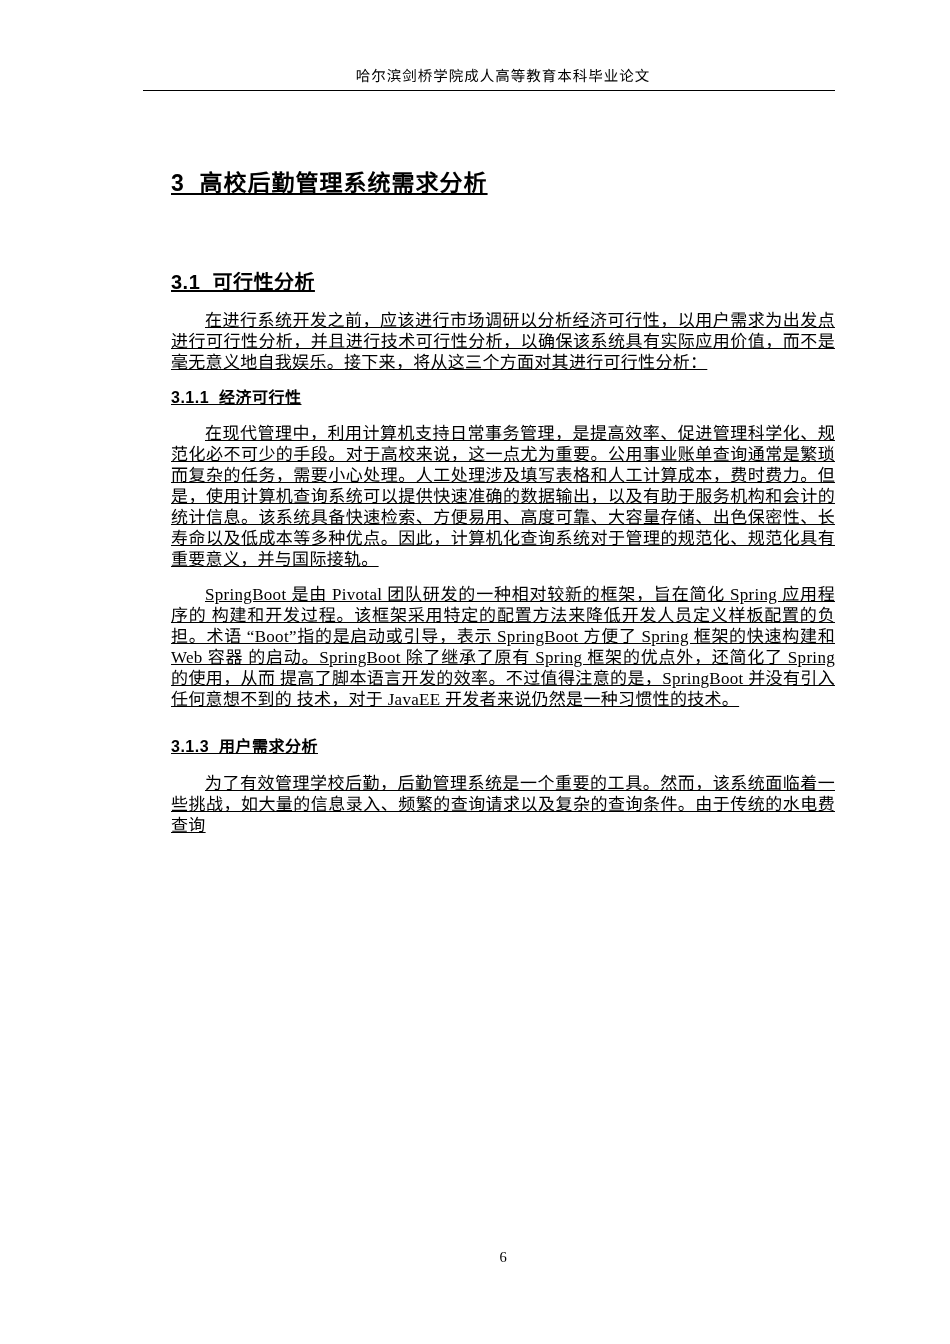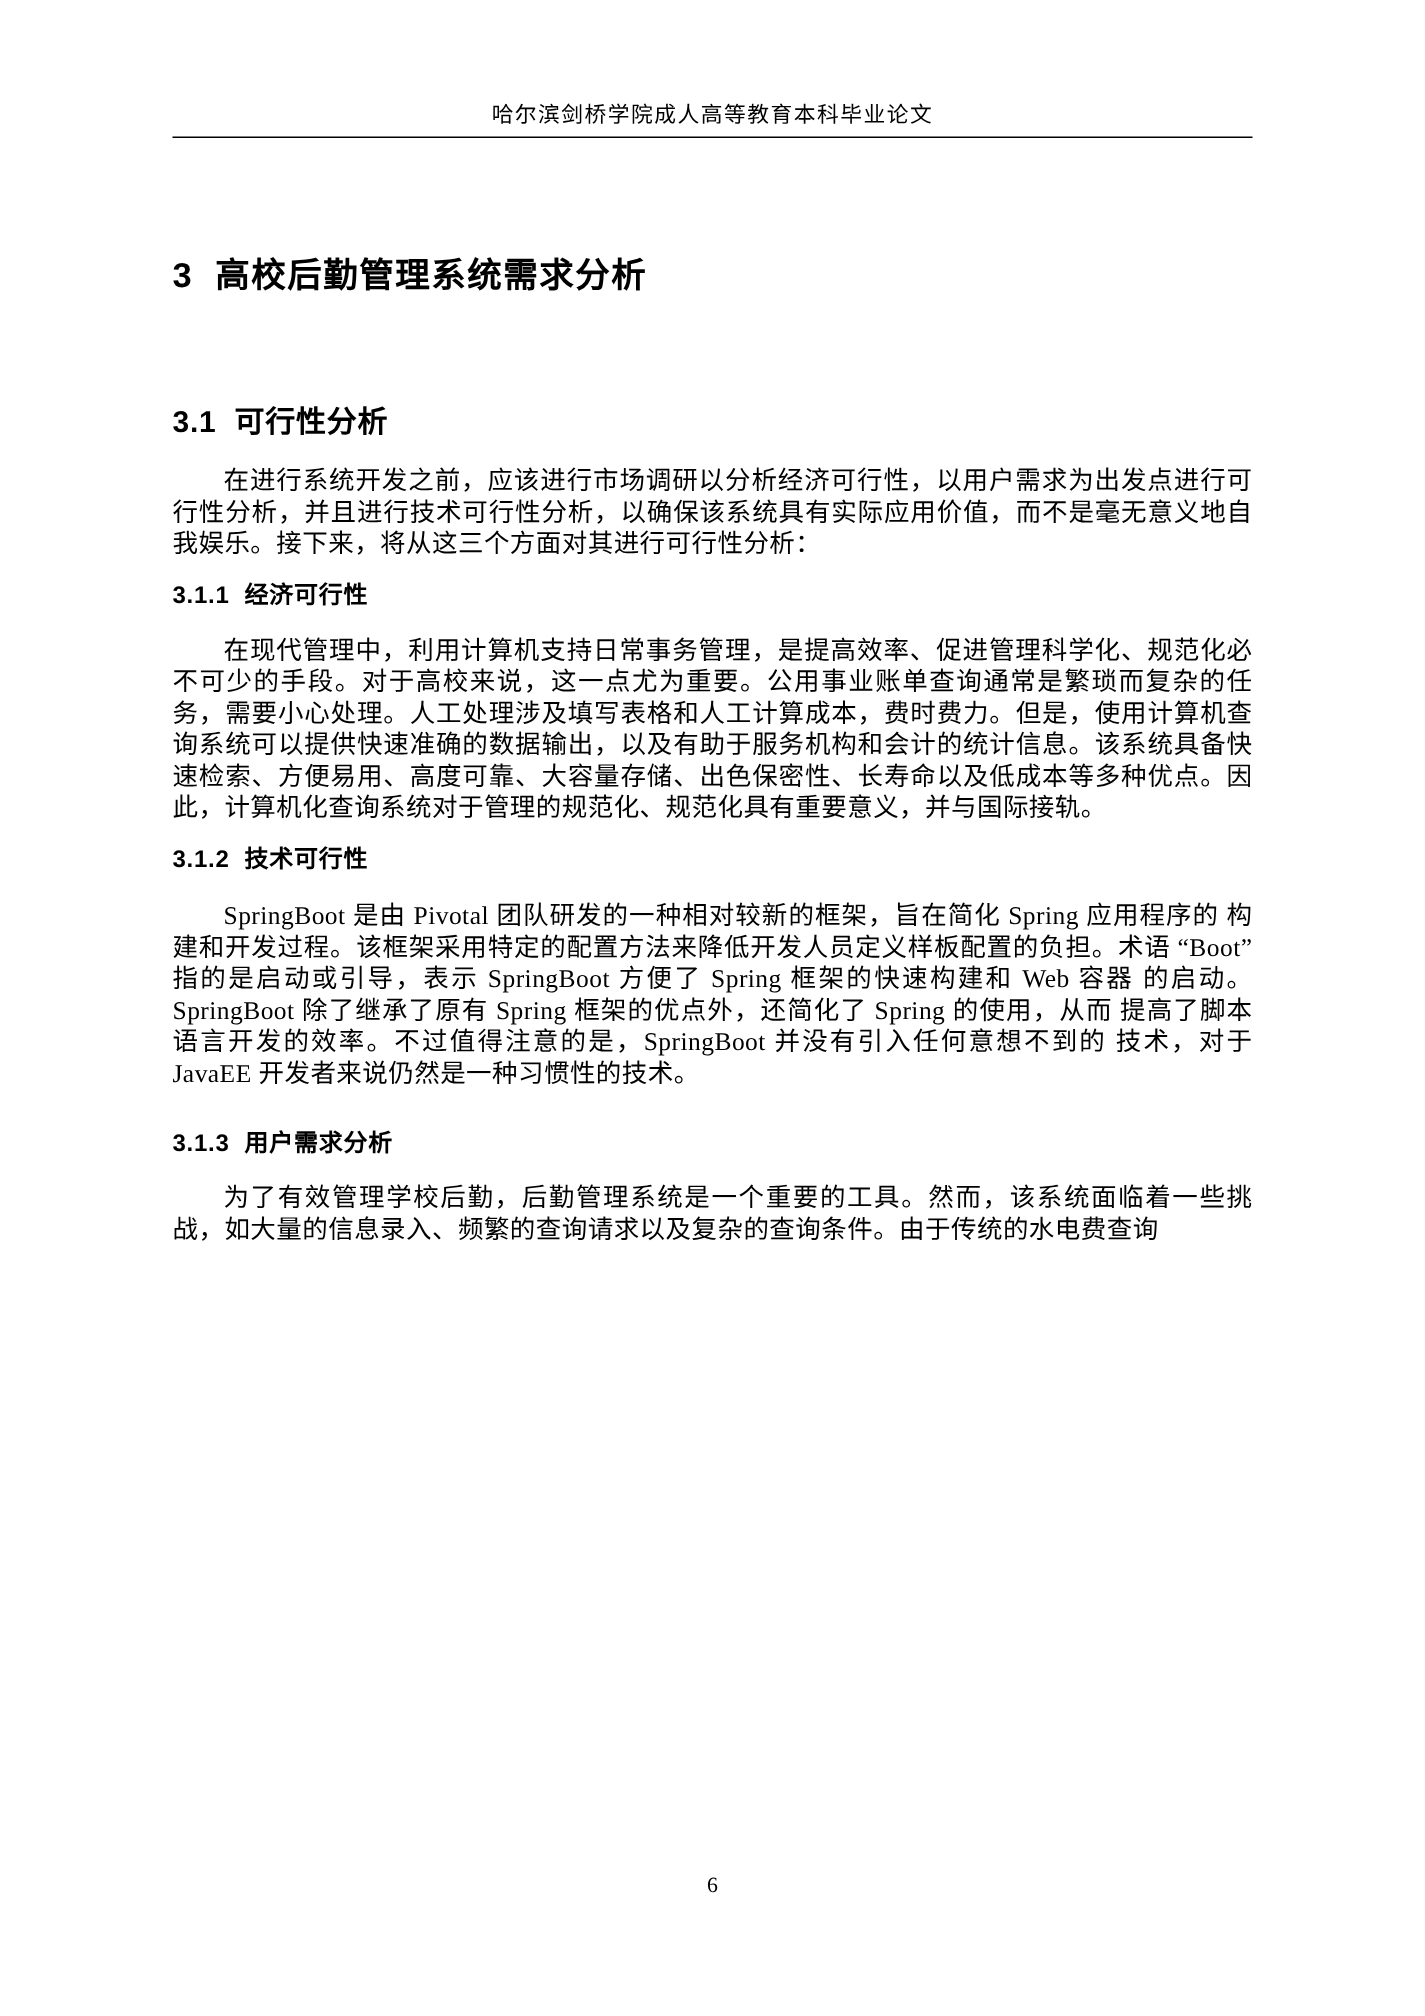--- a/index.html
+++ b/index.html
@@ -1,15 +1,15 @@
 <!DOCTYPE html>
 <html lang="zh-CN"><head>
 <meta charset="utf-8">
 <style>
-  * { box-sizing: border-box; }
+  * { box-sizing: border-box; padding-left: 28px; }
   html, body { margin: 0; padding: 0; }
   body {
     background: #ffffff;
     color: #000000;
     font-family: "Liberation Serif", "DejaVu Serif", serif;
   }
   .page {
     position: relative;
     width: 950px;
     height: 1344px;
@@ -35,20 +35,21 @@
     border: 0;
     border-top: 1.5px solid #000000;
     height: 0;
   }
   
   .content {
     position: absolute;
     top: 92px;
     left: 115px;
     right: 115px;
+    text-decoration: underline;
   }
   .chapter-heading {
     margin: 76px 0 0 0;
     font-family: "Liberation Sans", "DejaVu Sans", sans-serif;
     font-weight: bold;
     font-size: 23px;
     line-height: 1.35;
     letter-spacing: 1px;
     white-space: pre-wrap;
   }
@@ -113,21 +114,20 @@
 
     <h2 class="section-heading">3.1  可行性分析</h2>
 
     <p class="body-paragraph">在进行系统开发之前，应该进行市场调研以分析经济可行性，以用户需求为出发点进行可行性分析，并且进行技术可行性分析，以确保该系统具有实际应用价值，而不是毫无意义地自我娱乐。接下来，将从这三个方面对其进行可行性分析：</p>
 
     <h3 class="subsection-heading">3.1.1  经济可行性</h3>
 
     <p class="body-paragraph">在现代管理中，利用计算机支持日常事务管理，是提高效率、促进管理科学化、规范化必不可少的手段。对于高校来说，这一点尤为重要。公用事业账单查询通常是繁琐而复杂的任务，需要小心处理。人工处理涉及填写表格和人工计算成本，费时费力。但是，使用计算机查询系统可以提供快速准确的数据输出，以及有助于服务机构和会计的统计信息。该系统具备快速检索、方便易用、高度可靠、大容量存储、出色保密性、长寿命以及低成本等多种优点。因此，计算机化查询系统对于管理的规范化、规范化具有重要意义，并与国际接轨。</p>
 
 
-    <h3 class="subsection-heading">3.1.2  技术可行性</h3>
 
     <p class="body-paragraph">SpringBoot 是由 Pivotal 团队研发的一种相对较新的框架，旨在简化 Spring 应用程序的 构建和开发过程。该框架采用特定的配置方法来降低开发人员定义样板配置的负担。术语 “Boot”指的是启动或引导，表示 SpringBoot 方便了 Spring 框架的快速构建和 Web 容器 的启动。SpringBoot 除了继承了原有 Spring 框架的优点外，还简化了 Spring 的使用，从而 提高了脚本语言开发的效率。不过值得注意的是，SpringBoot 并没有引入任何意想不到的 技术，对于 JavaEE 开发者来说仍然是一种习惯性的技术。</p>
 
     <h3 class="subsection-heading spaced">3.1.3  用户需求分析</h3>
 
     <p class="body-paragraph">为了有效管理学校后勤，后勤管理系统是一个重要的工具。然而，该系统面临着一些挑战，如大量的信息录入、频繁的查询请求以及复杂的查询条件。由于传统的水电费查询</p>
 
   </div>
 
   <div class="doc-footer">

